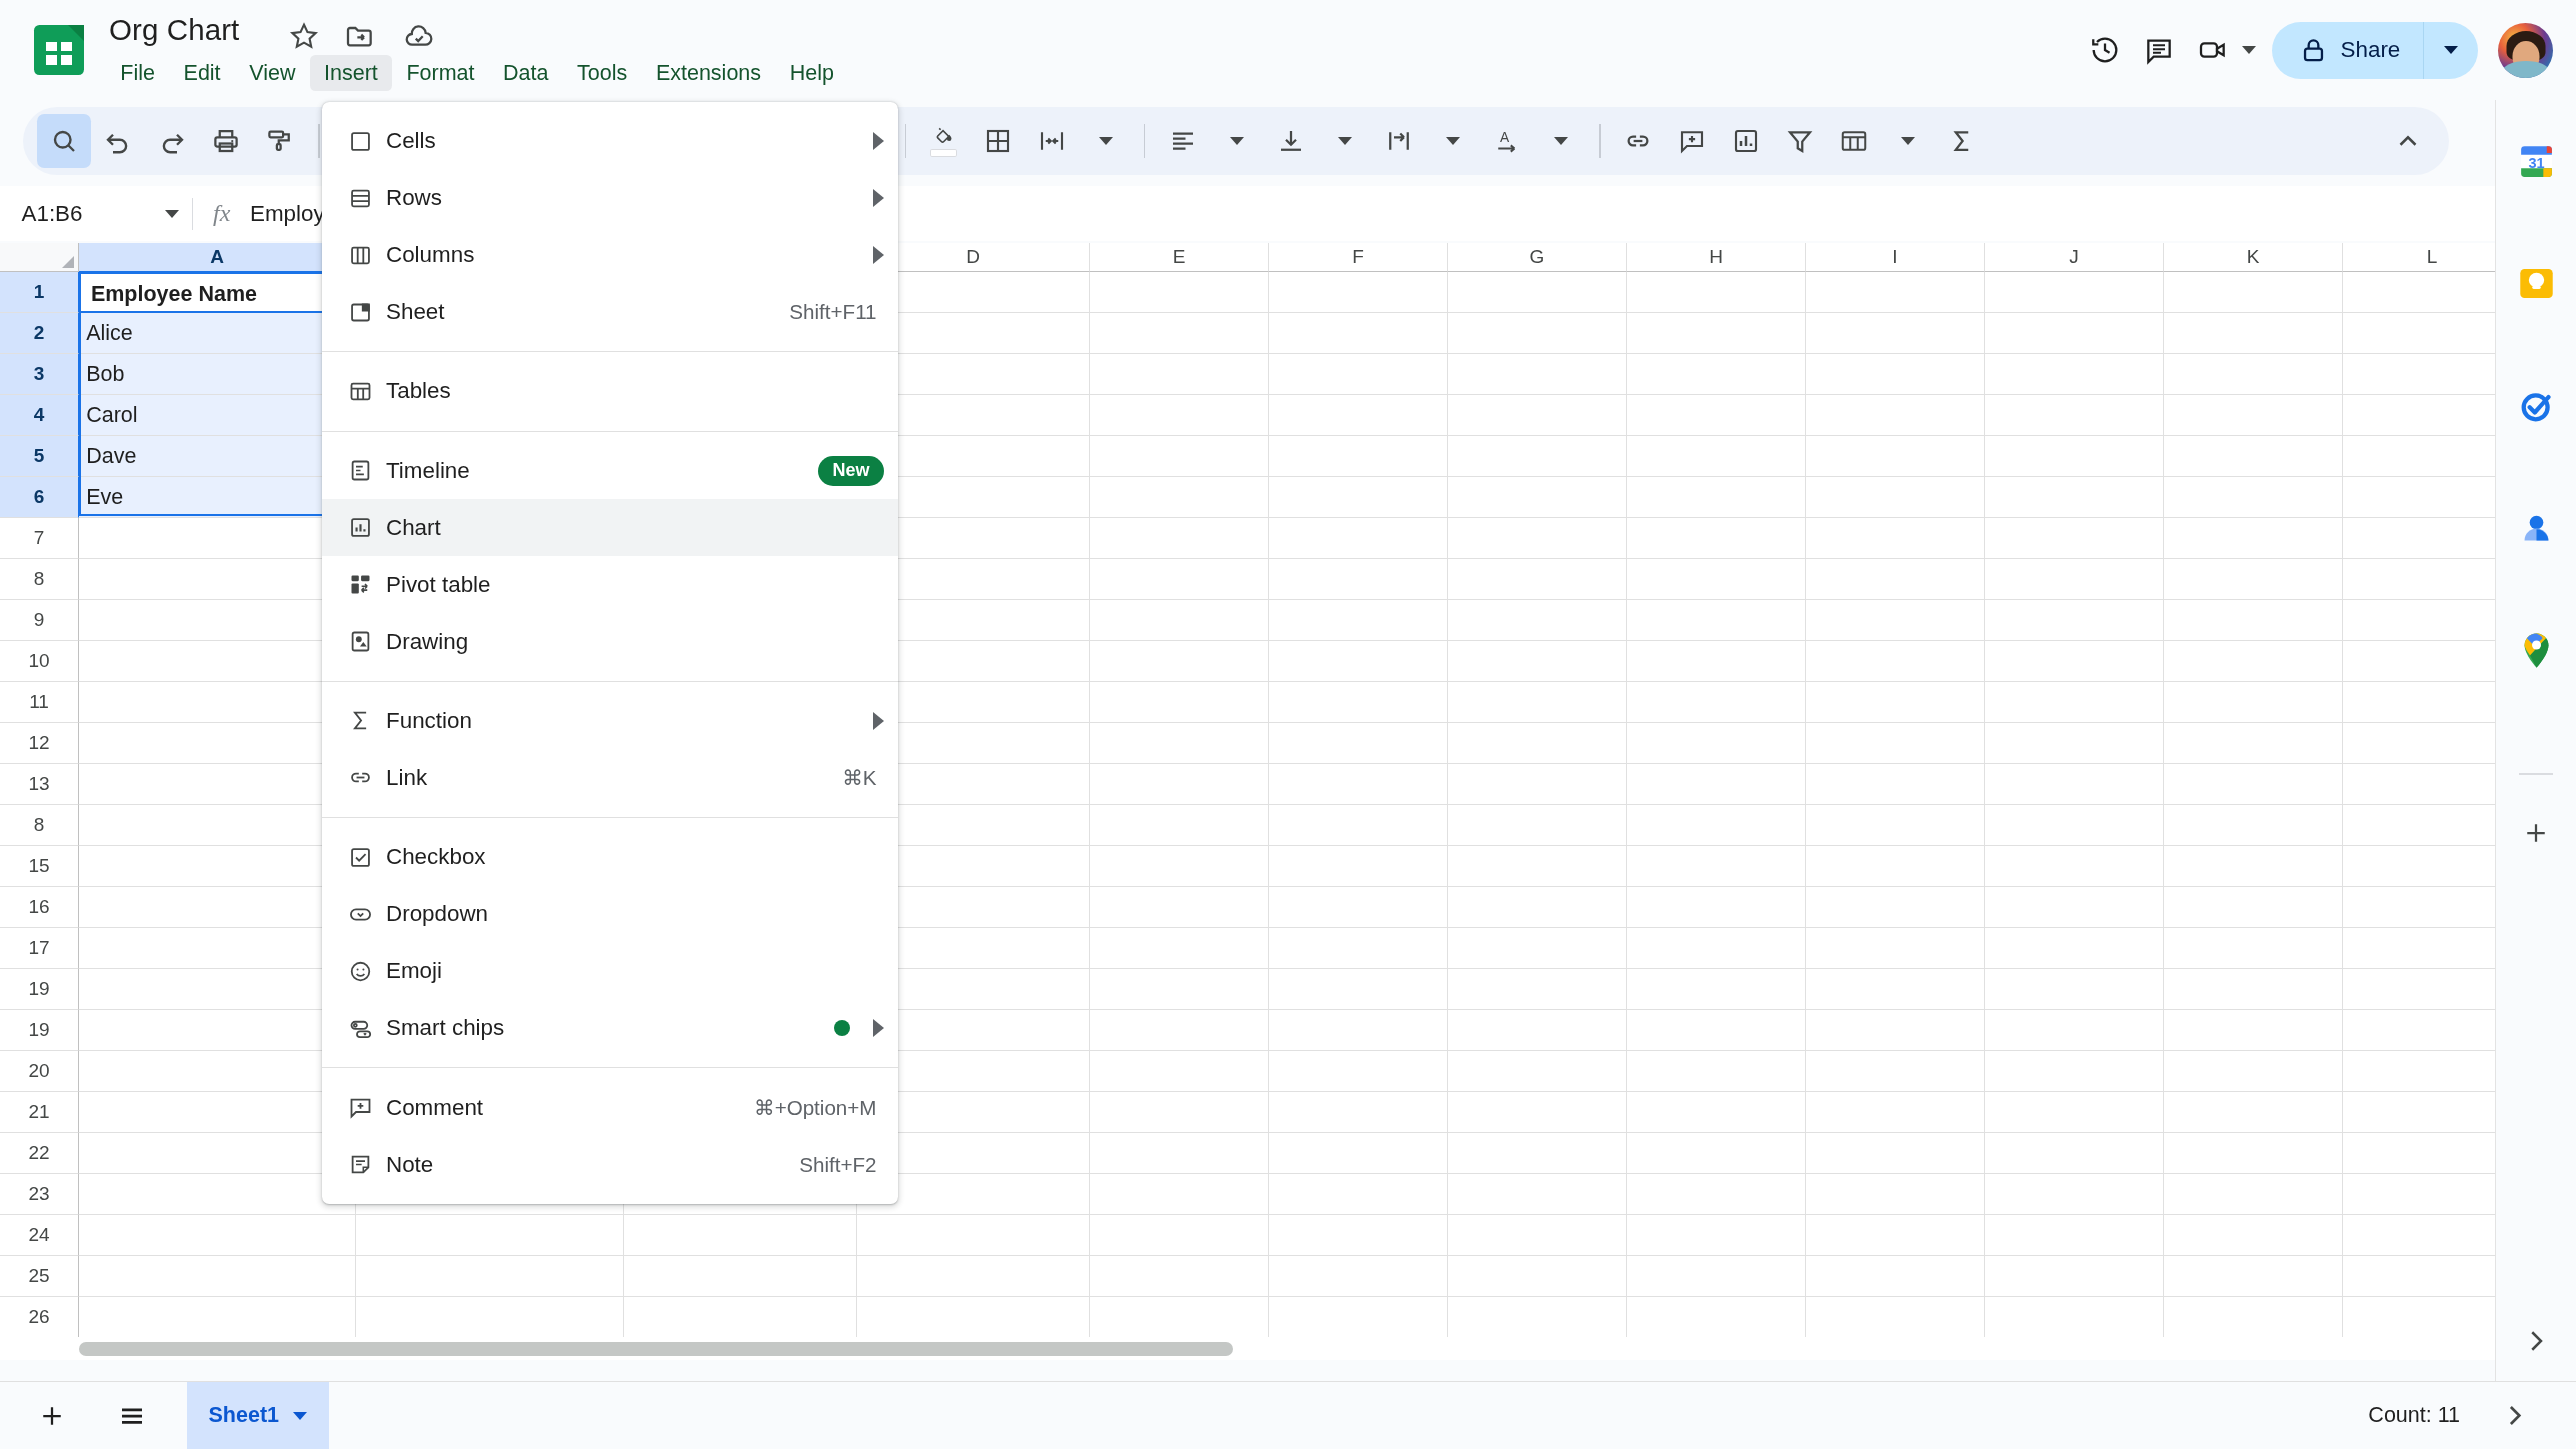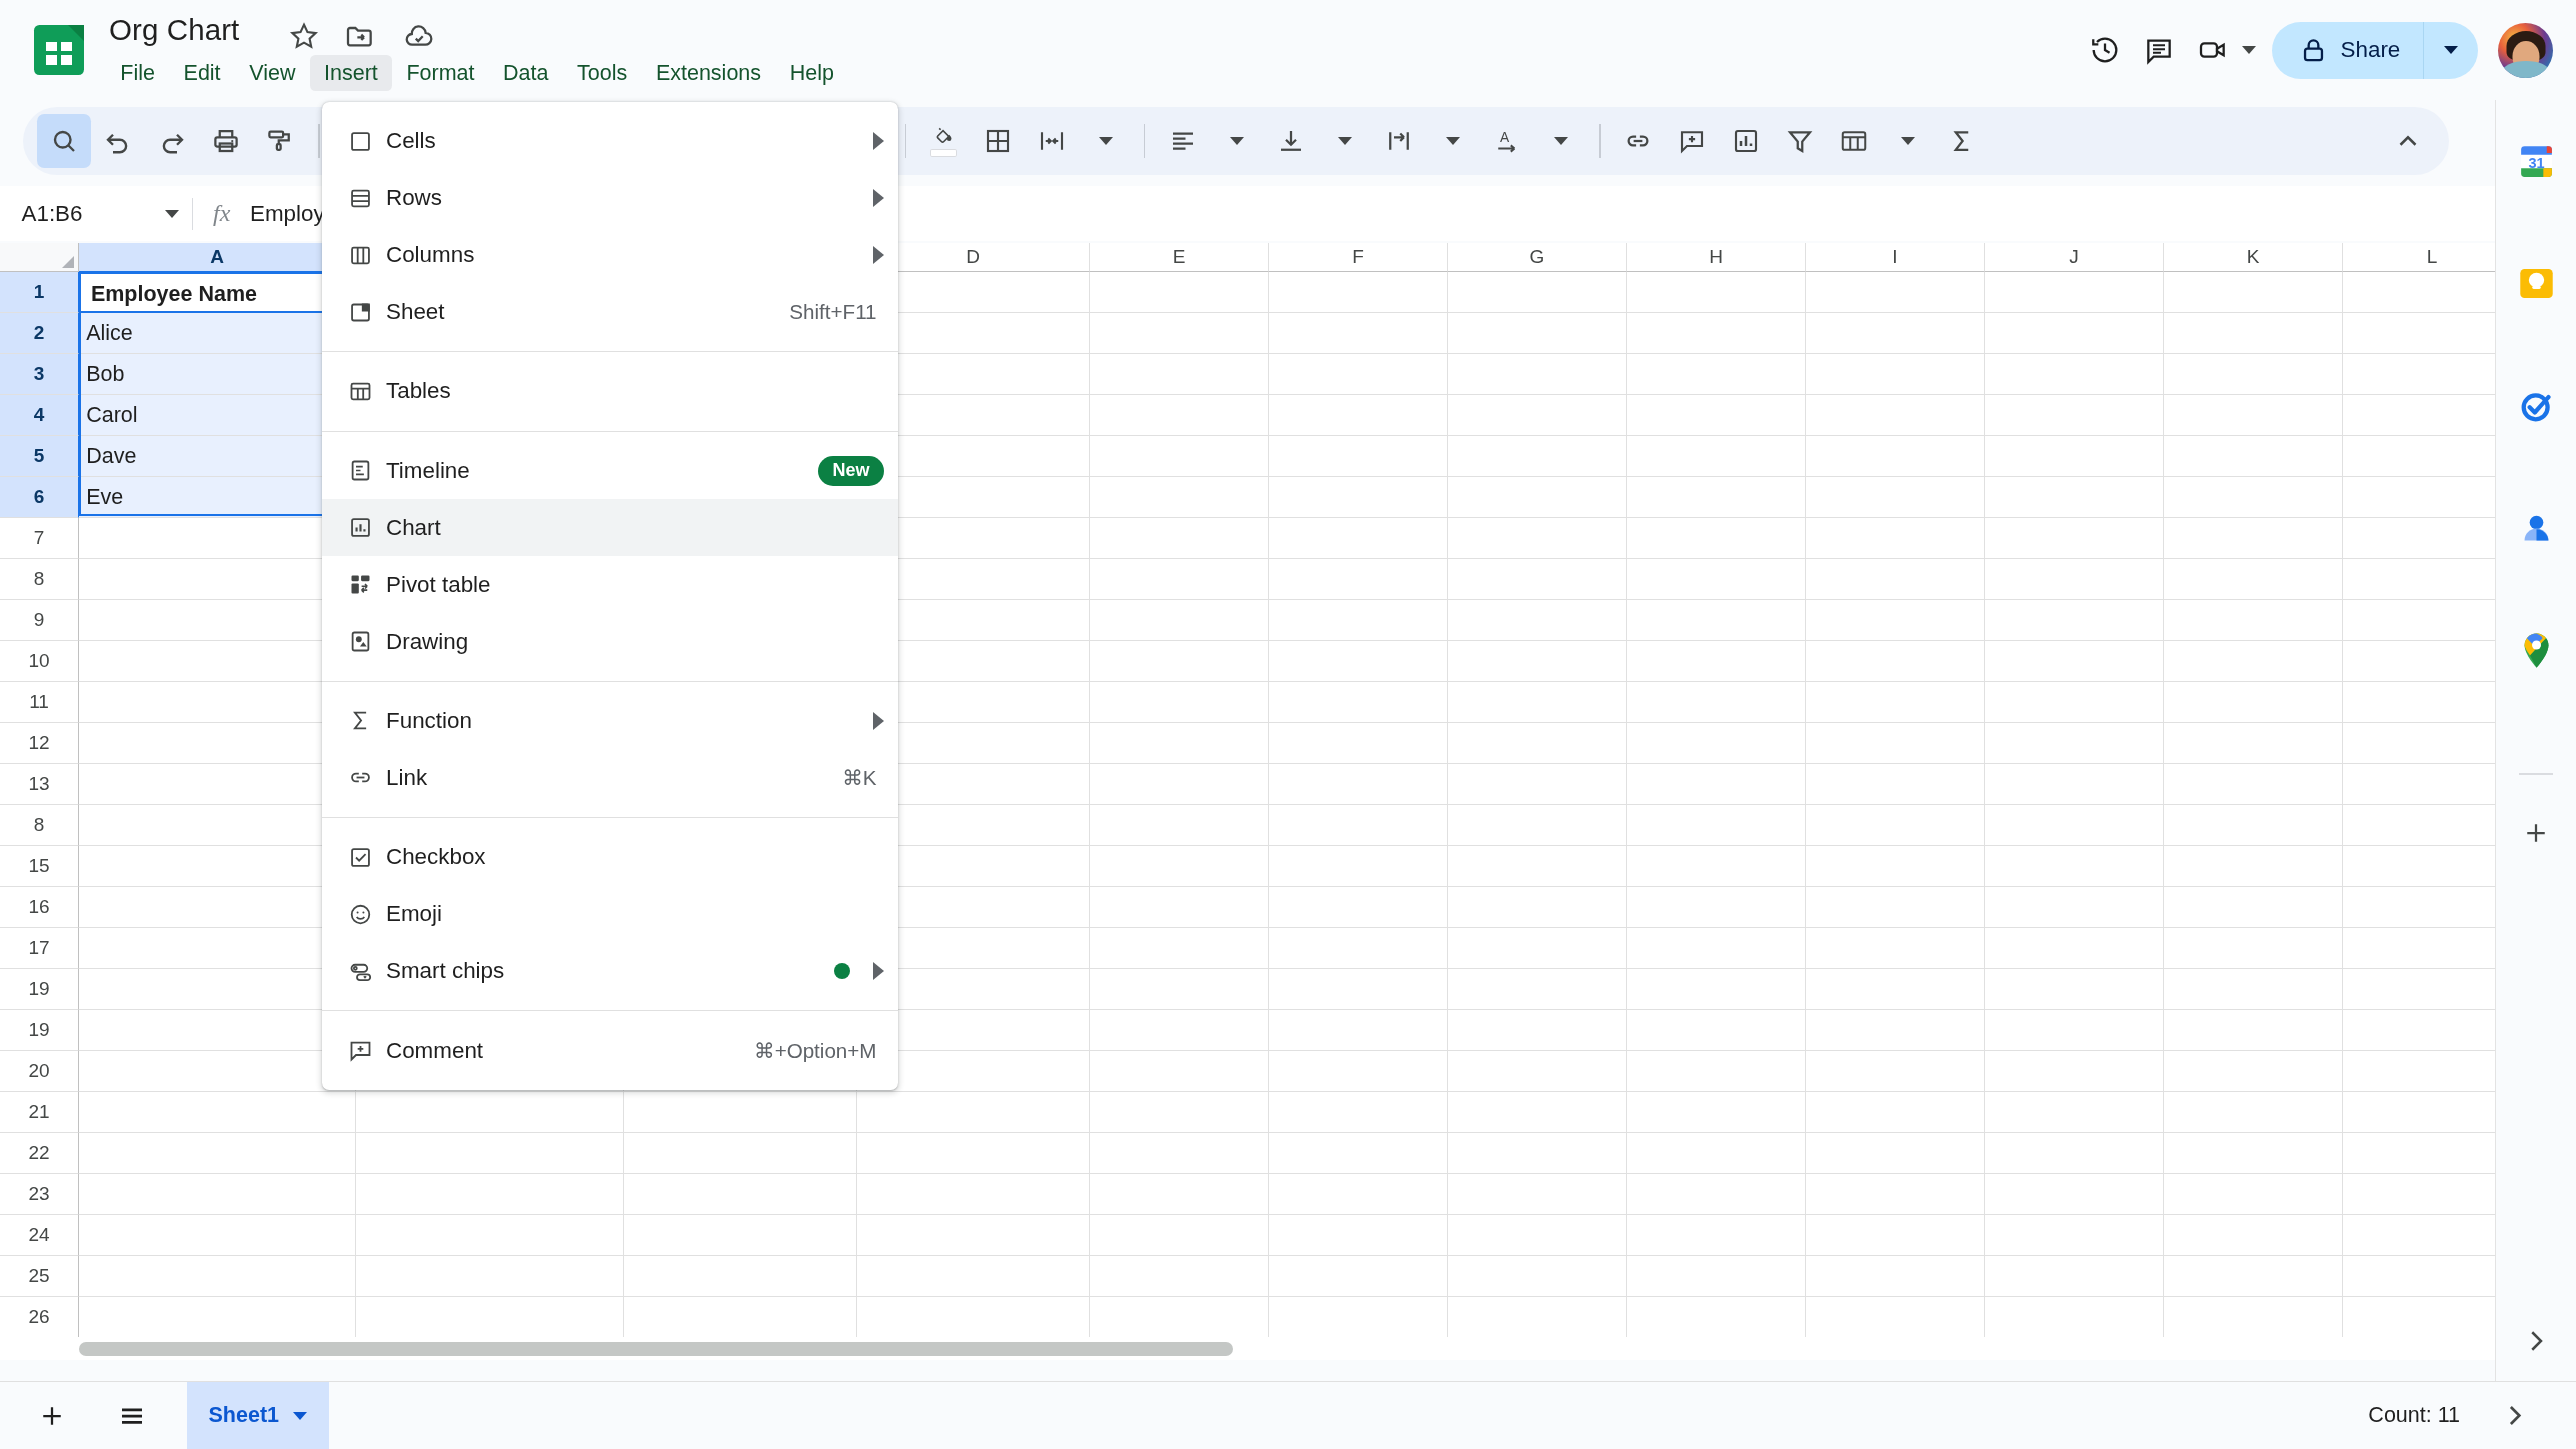--- a/index.html
+++ b/index.html
@@ -1097,20 +1097,29 @@
           <svg viewBox="0 0 24 24" fill="none" stroke="#444746" stroke-width="1.6" color="#444746">
             <rect x="4.5" y="4.5" width="15" height="15" rx="1.6"></rect>
             <path d="M8 12l2.8 2.8L16.5 9"></path>
           </svg>
         </span>
         <span class="mi-label">Checkbox</span>
       </div>
       <div class="mi">
         <span class="mi-icon">
           <svg viewBox="0 0 24 24" fill="none" stroke="#444746" stroke-width="1.6" color="#444746">
+            <rect x="3.5" y="7.5" width="17" height="9" rx="4.5"></rect>
+            <path d="M9.6 11l2.4 2.4L14.4 11"></path>
+          </svg>
+        </span>
+        <span class="mi-label">Dropdown</span>
+      </div>
+      <div class="mi">
+        <span class="mi-icon">
+          <svg viewBox="0 0 24 24" fill="none" stroke="#444746" stroke-width="1.6" color="#444746">
             <circle cx="12" cy="12" r="7.8"></circle>
             <circle cx="9.4" cy="10.2" r="0.9" fill="currentColor" stroke="none"></circle>
             <circle cx="14.6" cy="10.2" r="0.9" fill="currentColor" stroke="none"></circle>
             <path d="M8.6 14.2a4.2 4.2 0 006.8 0"></path>
           </svg>
         </span>
         <span class="mi-label">Emoji</span>
       </div>
       <div class="mi">
         <span class="mi-icon">
@@ -1129,16 +1138,27 @@
       <div class="mi">
         <span class="mi-icon">
           <svg viewBox="0 0 24 24" fill="none" stroke="#444746" stroke-width="1.6" color="#444746">
             <path d="M4 5h16v11H8l-4 4z"></path>
             <path d="M12 8v5M9.5 10.5h5"></path>
           </svg>
         </span>
         <span class="mi-label">Comment</span>
         <span class="mi-accel">⌘+Option+M</span>
       </div>
+      <div class="mi">
+        <span class="mi-icon">
+          <svg viewBox="0 0 24 24" fill="none" stroke="#444746" stroke-width="1.6" color="#444746">
+            <path d="M5 5h14v9.5L14.5 19H5z"></path>
+            <path d="M8 9h8M8 12h5" stroke-width="1.4"></path>
+            <path d="M14.5 19v-4.5H19" stroke-width="1.4"></path>
+          </svg>
+        </span>
+        <span class="mi-label">Note</span>
+        <span class="mi-accel">Shift+F2</span>
+      </div>
     </div>
 
 </div>
 
 
 </body></html>

